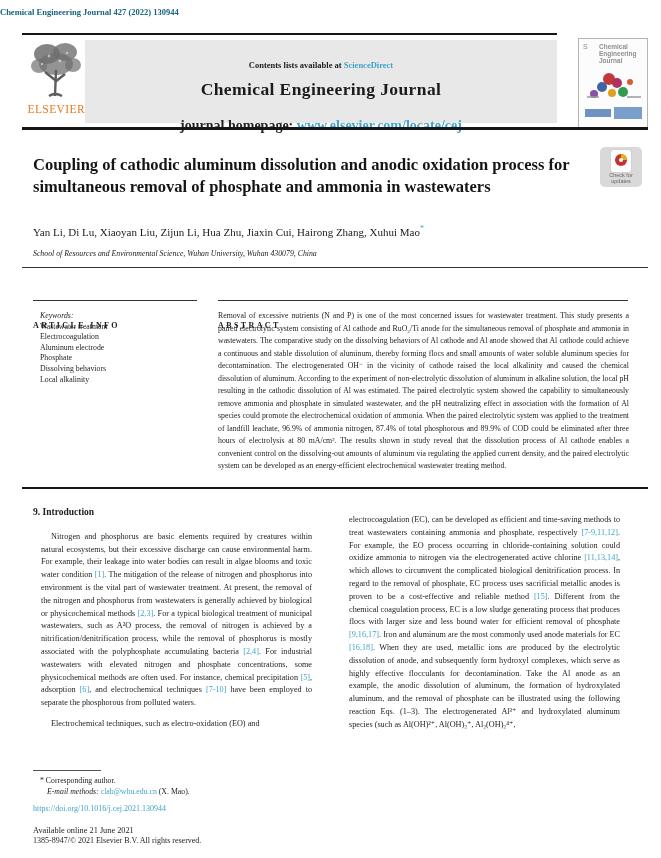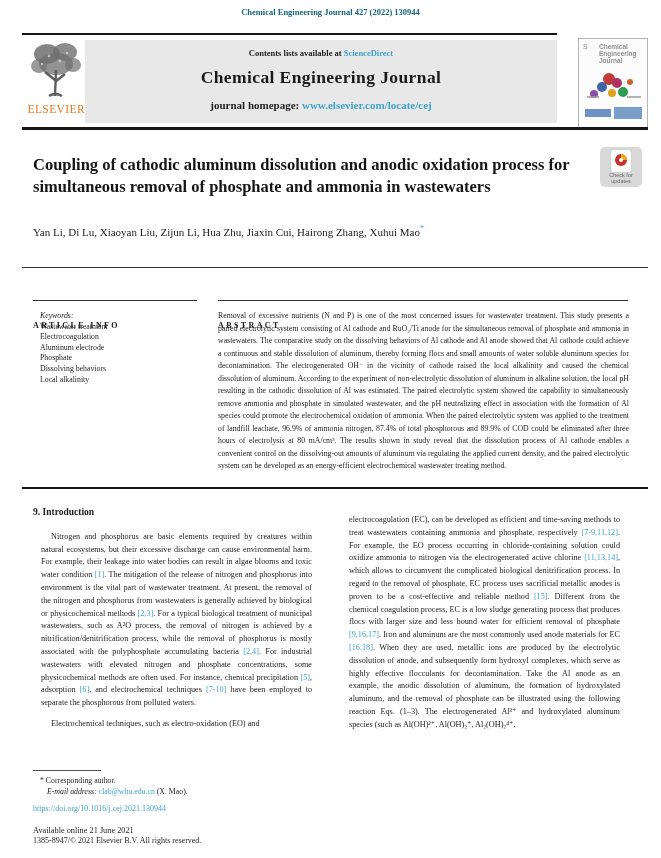--- a/index.html
+++ b/index.html
@@ -5,33 +5,33 @@
   * { margin:0; padding:0; box-sizing:border-box; }
   body { background:#888; display:flex; justify-content:center; }
   .page {
     position:relative; width:661px; height:858px; background:#ffffff;
     font-family:"Liberation Serif","DejaVu Serif",serif; color:#1d1d1d;
     overflow:hidden;
   }
   .link { color:#3fa3c8; cursor:pointer; text-decoration:none; }
   .cite { color:#3fa3c8; cursor:pointer; }
 
-  .cit-line { position:absolute; top:7px; left:0; width:100%; text-align:center;
+  .cit-line { position:absolute; top:7px; left:0; width:100%; 
     font-size:8.5px; font-weight:bold; color:#17647e; }
 
   .rule-top   { position:absolute; left:22px; top:33px;  width:535px; height:2px;   background:#161616; }
   .rule-thick { position:absolute; left:22px; top:127px; width:626px; height:2.5px; background:#161616; }
   .rule-mid   { position:absolute; left:22px; top:267px; width:626px; height:1.4px; background:#333; }
   .rule-abs   { position:absolute; left:22px; top:487px; width:626px; height:2px;   background:#161616; }
 
   .masthead-box { position:absolute; left:85px; top:40px; width:472px; height:83px;
     background:#e8e8e8; text-align:center; }
-  .contents-line { padding-top:8px; font-size:8.5px; font-weight:bold; color:#222; }
+  .contents-line { padding-top:20px; font-size:8.5px; font-weight:bold; color:#222; }
   .journal-name  { margin-top:9px; font-size:17.5px; font-weight:700; letter-spacing:.4px; color:#1b1b1b; }
-  .homepage-line { margin-top:11px; font-size:11px; font-weight:bold; color:#222; }
+  .homepage-line { margin-top:18px; font-size:14px; font-weight:bold; color:#222; }
 
   .elsevier { position:absolute; left:13px; top:40px; width:72px; height:84px; text-align:right; cursor:pointer; }
   .elsevier-word { font-size:11.5px; font-weight:400; color:#e87a1c; letter-spacing:.4px; margin-top:-1px; }
 
   .cover { position:absolute; left:578px; top:38px; width:70px; height:90px;
     background:#fcfcfc; border:1px solid #b5b5b5; cursor:pointer; }
   .cover-mark { position:absolute; top:4px; left:4px; font-size:7px; color:#8a8a8a;
     font-family:"Liberation Sans",sans-serif; }
   .cover-title { position:absolute; top:4px; left:20px; width:46px; font-size:6.5px; line-height:7px;
     font-weight:bold; color:#8f8f8f; font-family:"Liberation Sans",sans-serif; }
@@ -159,20 +159,21 @@
         </svg>
       </span>
     </div>
     <div class="check-label">Check for updates</div>
   </div>
 
   <div class="authors">
     <span>Yan Li, Di Lu, Xiaoyan Liu, Zijun Li, Hua Zhu, Jiaxin Cui, Hairong Zhang, Xuhui Mao</span><sup>*</sup>
   </div>
 
+  <div class="affiliation">School of Resources and Environmental Science, Wuhan University, Wuhan 430079, China</div>
 
   <div class="rule-mid"></div>
 
   <div class="sec-heading ai-heading">ARTICLE INFO</div>
   <div class="ai-rule"></div>
   <div class="keywords">
     <div class="kw-label">Keywords:</div>
     <div>
         <div>Wastewater treatment</div>
         <div>Electrocoagulation</div>
@@ -195,20 +196,20 @@
     <p><span>Electrochemical techniques, such as electro-oxidation (EO) and</span></p>
   </div>
 
   <div class="col col-right">
     <p style="text-indent:0;"><span>electrocoagulation (EC), can be developed as efficient and time-saving methods to treat wastewaters containing ammonia and phosphate, respectively </span><span class="cite">[7-9,11,12]</span><span>. For example, the EO process occurring in chloride-containing solution could oxidize ammonia to nitrogen via the electrogenerated active chlorine </span><span class="cite">[11,13,14]</span><span>, which allows to circumvent the complicated biological denitrification process. In regard to the removal of phosphate, EC process uses sacrificial metallic anodes is proven to be a cost-effective and reliable method </span><span class="cite">[15]</span><span>. Different from the chemical coagulation process, EC is a low sludge generating process that produces flocs with larger size and less bound water for efficient removal of phosphate </span><span class="cite">[9,16,17]</span><span>. Iron and aluminum are the most commonly used anode materials for EC </span><span class="cite">[16,18]</span><span>. When they are used, metallic ions are produced by the electrolytic dissolution of anode, and subsequently form hydroxyl complexes, which serve as highly effective flocculants for decontamination. Take the Al anode as an example, the anodic dissolution of aluminum, the formation of hydroxylated aluminum, and the removal of phosphate can be illustrated using the following reaction Eqs. (1–3). The electrogenerated Al³⁺ and hydroxylated aluminum species (such as Al(OH)²⁺, Al(OH)₂⁺, Al₂(OH)₂⁴⁺,</span></p>
   </div>
 
   <div class="fn-rule"></div>
   <div class="fn1">* Corresponding author.</div>
   <div class="fn2">
-    <span class="em">E-mail address: </span><span class="link">clab@whu.edu.cn</span><span> (X. Mao).</span>
+    <span class="em">E-mail methods: </span><span class="link">clab@whu.edu.cn</span><span> (X. Mao).</span>
   </div>
 
   <div class="doi"><span class="link">https://doi.org/10.1016/j.cej.2021.130944</span></div>
   <div class="online">Available online 21 June 2021</div>
   <div class="copyright">1385-8947/© 2021 Elsevier B.V. All rights reserved.</div>
 
 </div>
 
 </body></html>

